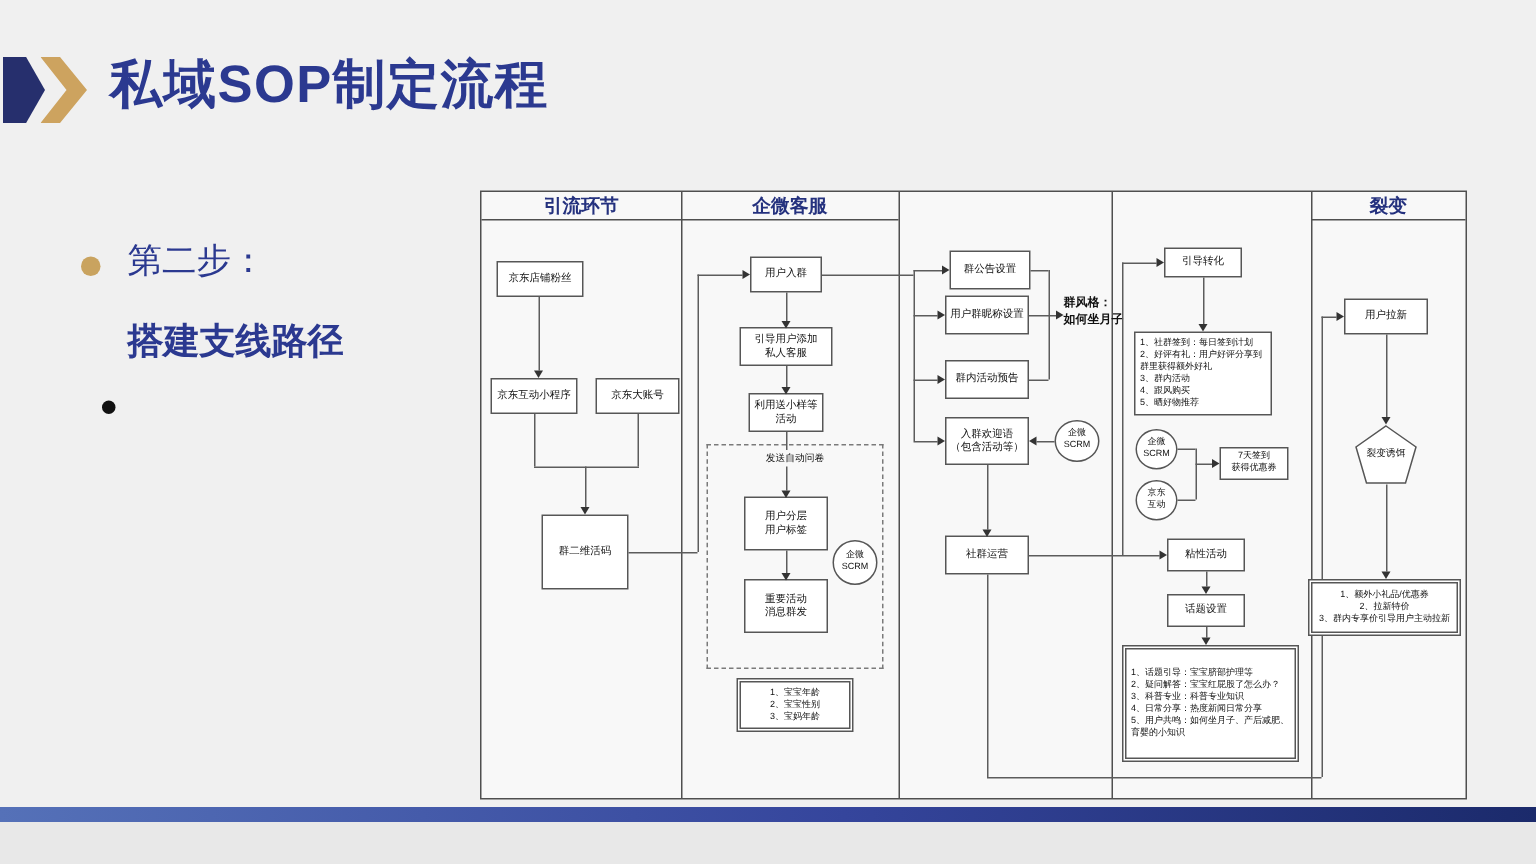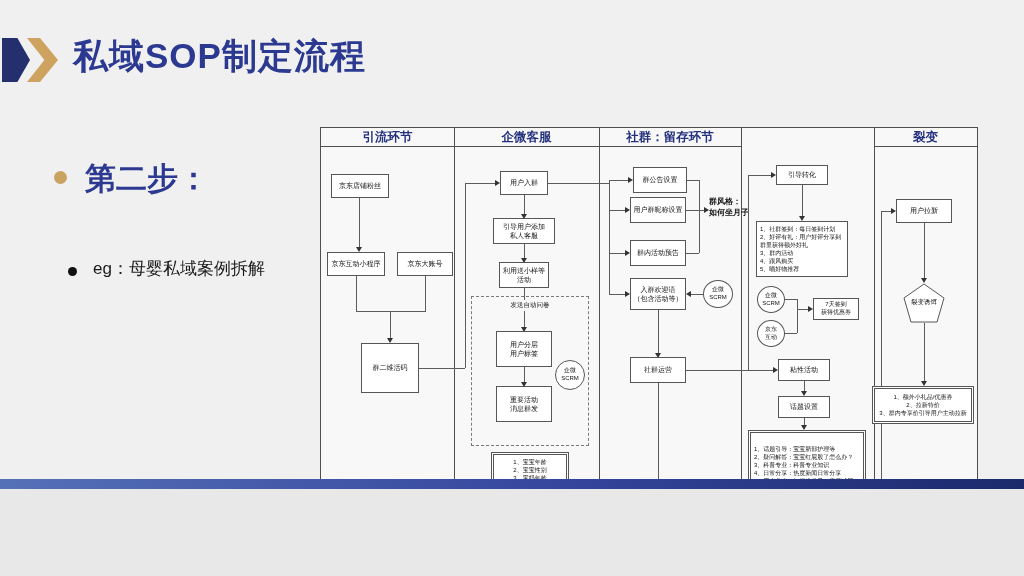--- a/index.html
+++ b/index.html
@@ -1,26 +1,26 @@
 <!DOCTYPE html>
 <html><head>
 <meta charset="utf-8">
 <style>
   html,body{margin:0;padding:0;background:#e8e8e8;}
-  .slide{position:relative;width:1024px;height:489px;background:#f0f0f0;overflow:hidden;
+  .slide{position:relative;width:1024px;height:548px;background:#f0f0f0;overflow:hidden;
          font-family:"Liberation Sans","DejaVu Sans",sans-serif;}
   
   .chev{position:absolute;top:38px;height:44px;}
   .chev1{left:2px;width:28px;background:#262f6d;clip-path:polygon(0 0,55% 0,100% 50%,55% 100%,0 100%);}
   .chev2{left:27px;width:31px;background:#cda35f;clip-path:polygon(0 0,42% 0,100% 50%,42% 100%,0 100%,56% 50%);}
   .page-title{position:absolute;left:73px;top:33px;font-size:35px;font-weight:bold;color:#2b3990;letter-spacing:1px;}
   .bullet{position:absolute;border-radius:50%;}
   .bullet.gold{left:54px;top:171px;width:13px;height:13px;background:#c9a35f;}
   .bullet.black{left:68px;top:267px;width:9px;height:9px;background:#111;}
-  .step-label{position:absolute;left:85px;top:158px;font-size:31px;font-weight:700;color:#2b3990;}
+  .step-label{position:absolute;left:85px;top:158px;font-size:23px;font-weight:400;color:#2b3990;}
   .step-title{position:absolute;left:85px;top:211px;font-size:24px;font-weight:600;color:#2b3990;}
   .step-note{position:absolute;left:93px;top:257px;font-size:17px;font-weight:500;color:#1a1a1a;}
   
   .chart{position:absolute;left:320px;top:127px;width:656px;height:404px;background:#f8f8f8;border:1px solid #4f4f4f;}
   .lane-h{position:absolute;top:0;height:19px;display:flex;align-items:center;justify-content:center;
           font-size:12.5px;font-weight:bold;color:#24317e;border-bottom:1px solid #4f4f4f;box-sizing:border-box;}
   .sep{position:absolute;top:0;bottom:0;width:1px;background:#4f4f4f;}
   
   .node{position:absolute;background:#fff;border:1px solid #565656;box-sizing:border-box;
         display:flex;align-items:center;justify-content:center;text-align:center;
@@ -48,28 +48,27 @@
 <body>
 
 <div class="slide">
 
   <div class="chev chev1"></div>
   <div class="chev chev2"></div>
   <div class="page-title">私域SOP制定流程</div>
 
   <div class="bullet gold"></div>
   <div class="step-label">第二步：</div>
+  <div class="step-title">搭建支线路径</div>
   <div class="bullet black"></div>
-  <div class="step-note">eg：母婴私域案例拆解</div>
 
   <div class="chart">
 
     <div class="lane-h" style="left:0;width:133px;">引流环节</div>
     <div class="lane-h" style="left:133px;width:145px;">企微客服</div>
-    <div class="lane-h" style="left:278px;width:142px;">社群：留存环节</div>
     <div class="lane-h" style="left:553px;width:103px;">裂变</div>
     <div class="sep" style="left:133px;"></div>
     <div class="sep" style="left:278px;"></div>
     <div class="sep" style="left:420px;"></div>
     <div class="sep" style="left:553px;"></div>
 
     <div class="node" style="left:10px;top:46px;width:58px;height:24px;">京东店铺粉丝</div>
     <div class="node" style="left:6px;top:124px;width:58px;height:24px;">京东互动小程序</div>
     <div class="node" style="left:76px;top:124px;width:56px;height:24px;">京东大账号</div>
     <div class="node" style="left:40px;top:215px;width:58px;height:50px;">群二维活码</div>

